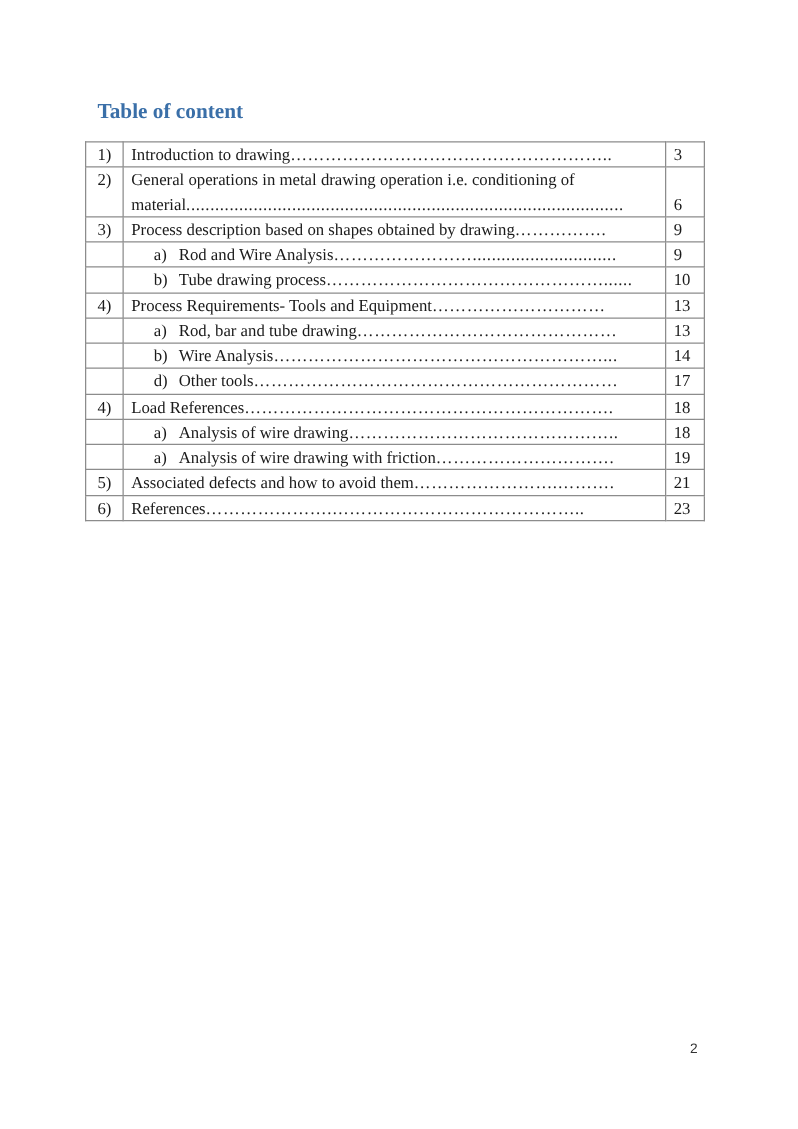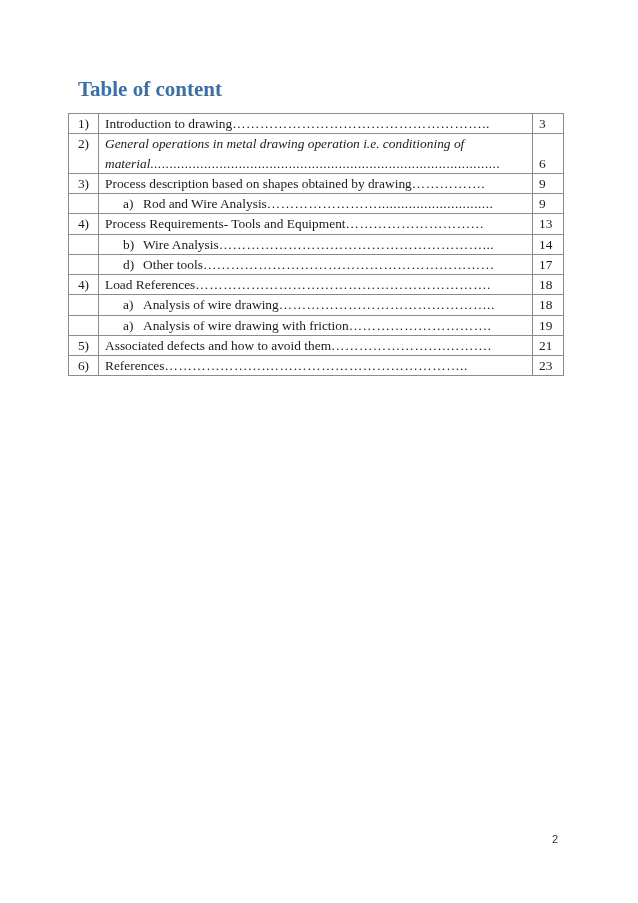--- a/index.html
+++ b/index.html
@@ -15,21 +15,21 @@
       font-family: "Liberation Serif", "DejaVu Serif", serif;
       color: #1a1a1a;
     }
     .toc-title {
       position: absolute;
       left: 78px;
       top: 76px;
       margin: 0;
       font-family: "Liberation Serif", "DejaVu Serif", serif;
       font-weight: bold;
-      font-size: 21px;
+      font-size: 17px;
       line-height: 26px;
       color: #3a6fa8;
     }
     .toc-table {
       position: absolute;
       left: 68px;
       top: 113px;
       width: 495px;
       border-collapse: collapse;
       font-size: 13.4px;
@@ -53,21 +53,20 @@
     .cell-title {
       padding-left: 6px !important;
       padding-right: 4px !important;
     }
     .cell-title.sub {
       padding-left: 24px !important;
     }
     .cell-title.wrap {
       white-space: normal !important;
       height: auto !important;
-      font-style: italic;
     }
     .cell-page {
       padding-left: 6px !important;
       vertical-align: bottom !important;
     }
     .sub-letter {
       display: inline-block;
       width: 20px;
     }
     .dots {
@@ -108,22 +107,32 @@
       <td class="cell-num">3)</td>
       <td class="cell-title"><span>Process description based on shapes obtained by drawing</span><span class="dots">…………….</span></td>
       <td class="cell-page">9</td>
     </tr>
     <tr>
       <td class="cell-num"></td>
       <td class="cell-title sub"><span class="sub-letter">a)</span><span>Rod and Wire Analysis</span><span class="dots">……………………..............................</span></td>
       <td class="cell-page">9</td>
     </tr>
     <tr>
+      <td class="cell-num"></td>
+      <td class="cell-title sub"><span class="sub-letter">b)</span><span>Tube drawing process</span><span class="dots">…………………………………………......</span></td>
+      <td class="cell-page">10</td>
+    </tr>
+    <tr>
       <td class="cell-num">4)</td>
       <td class="cell-title"><span>Process Requirements- Tools and Equipment</span><span class="dots">…………………………</span></td>
+      <td class="cell-page">13</td>
+    </tr>
+    <tr>
+      <td class="cell-num"></td>
+      <td class="cell-title sub"><span class="sub-letter">a)</span><span>Rod, bar and tube drawing</span><span class="dots">………………………………………</span></td>
       <td class="cell-page">13</td>
     </tr>
     <tr>
       <td class="cell-num"></td>
       <td class="cell-title sub"><span class="sub-letter">b)</span><span>Wire Analysis</span><span class="dots">…………………………………………………...</span></td>
       <td class="cell-page">14</td>
     </tr>
     <tr>
       <td class="cell-num"></td>
       <td class="cell-title sub"><span class="sub-letter">d)</span><span>Other tools</span><span class="dots">………………………………………………………</span></td>

